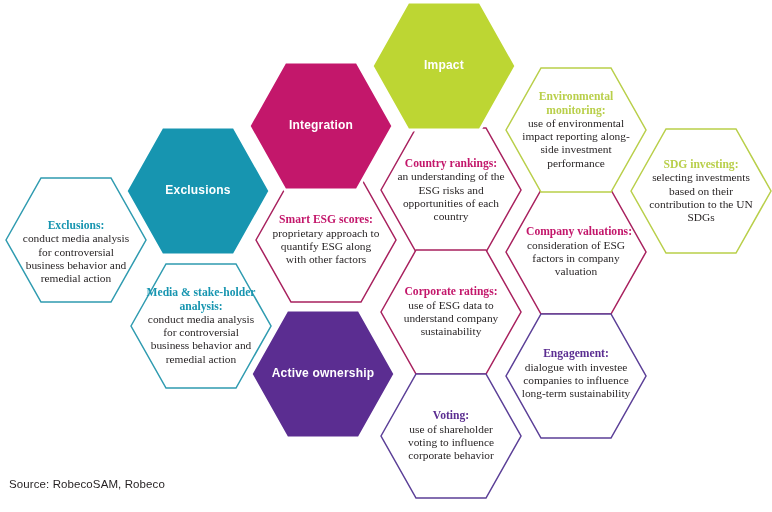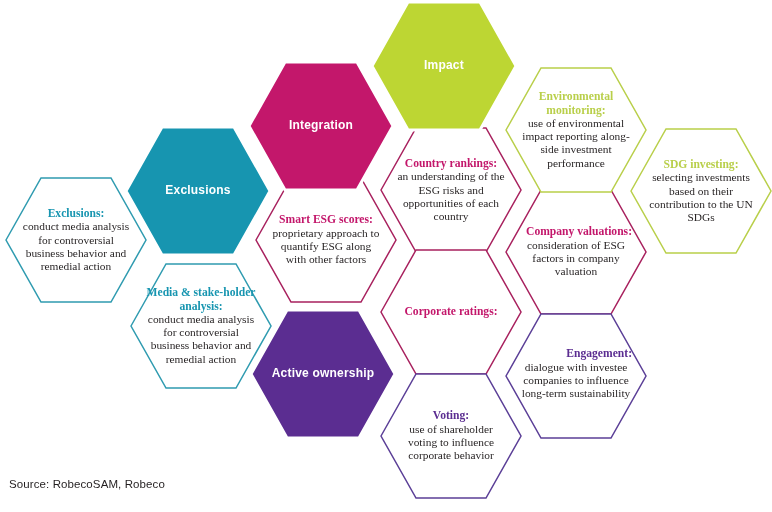--- a/index.html
+++ b/index.html
@@ -125,21 +125,21 @@
   </div>
 
   <div class="hex-cell cell-solid" style="left:126px; top:127px; width:144px; height:128px;">
     <span class="hex-title">Exclusions</span>
   </div>
 
   <div class="hex-cell cell-solid" style="left:251px; top:310px; width:144px; height:128px;">
     <span class="hex-title">Active ownership</span>
   </div>
 
-  <div class="hex-cell cell-outline" style="left:6px; top:178px; width:140px; height:124px;">
+  <div class="hex-cell cell-outline" style="left:6px; top:190px; width:140px; height:124px;">
     <span class="hex-title t-teal">Exclusions:</span>
     <span class="hex-body">conduct media analysis for controversial business behavior and remedial action</span>
   </div>
 
   <div class="hex-cell cell-outline" style="left:131px; top:264px; width:140px; height:124px;">
     <span class="hex-title t-teal">Media &amp; stake-holder analysis:</span>
     <span class="hex-body">conduct media analysis for controversial business behavior and remedial action</span>
   </div>
 
   <div class="hex-cell cell-outline" style="left:256px; top:178px; width:140px; height:124px;">
@@ -147,38 +147,39 @@
     <span class="hex-body">proprietary approach to quantify ESG along with other factors</span>
   </div>
 
   <div class="hex-cell cell-outline" style="left:381px; top:128px; width:140px; height:124px;">
     <span class="hex-title t-magenta">Country rankings:</span>
     <span class="hex-body">an understanding of the ESG risks and opportunities of each country</span>
   </div>
 
   <div class="hex-cell cell-outline" style="left:381px; top:250px; width:140px; height:124px;">
     <span class="hex-title t-magenta">Corporate ratings:</span>
+    <span class="hex-body">use of ESG data to understand company sustainability</span>
   </div>
 
   <div class="hex-cell cell-outline" style="left:506px; top:190px; width:140px; height:124px;align-items:flex-end;">
     <span class="hex-title t-magenta">Company valuations:</span>
     <span class="hex-body">consideration of ESG factors in company valuation</span>
   </div>
 
   <div class="hex-cell cell-outline" style="left:506px; top:68px; width:140px; height:124px;">
     <span class="hex-title t-green">Environmental monitoring:</span>
     <span class="hex-body">use of environmental impact reporting along-side investment performance</span>
   </div>
 
   <div class="hex-cell cell-outline" style="left:631px; top:129px; width:140px; height:124px;">
     <span class="hex-title t-green">SDG investing:</span>
     <span class="hex-body">selecting investments based on their contribution to the UN SDGs</span>
   </div>
 
-  <div class="hex-cell cell-outline" style="left:506px; top:314px; width:140px; height:120px;align-items:flex-end;">
+  <div class="hex-cell cell-outline" style="left:506px; top:314px; width:140px; height:120px;">
     <span class="hex-title t-purple">Engagement:</span>
     <span class="hex-body">dialogue with investee companies to influence long-term sustainability</span>
   </div>
 
   <div class="hex-cell cell-outline" style="left:381px; top:374px; width:140px; height:124px;">
     <span class="hex-title t-purple">Voting:</span>
     <span class="hex-body">use of shareholder voting to influence corporate behavior</span>
   </div>
 
   <div id="source-note">Source: RobecoSAM, Robeco</div>

